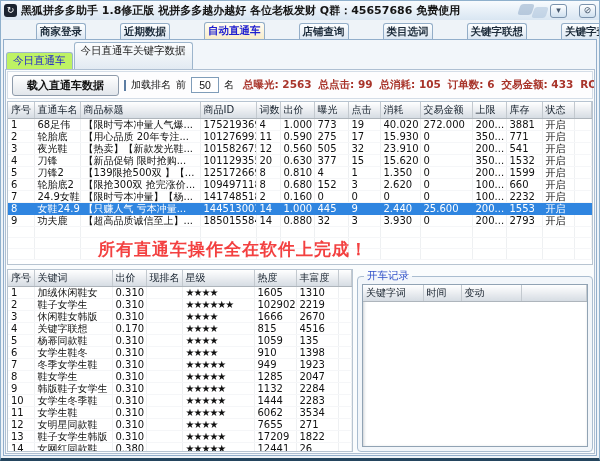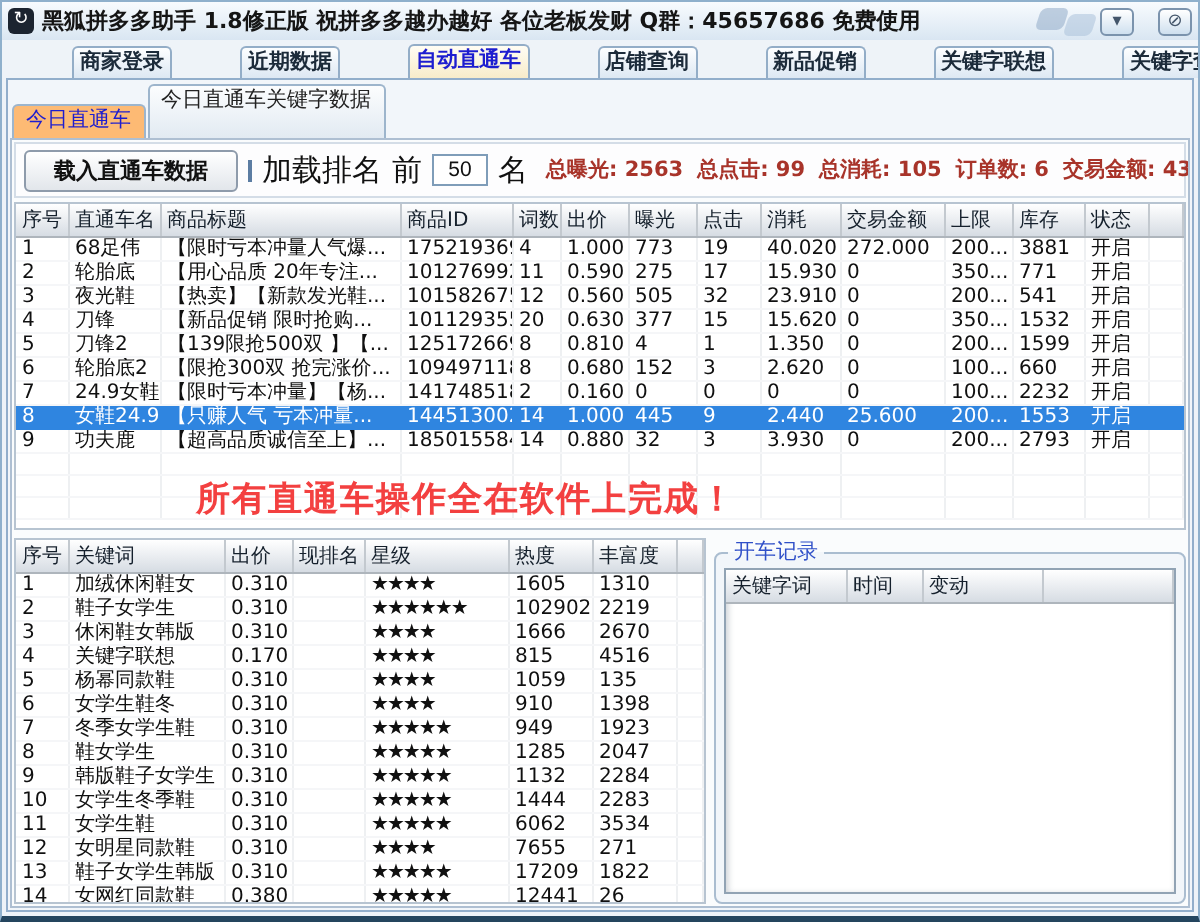--- a/index.html
+++ b/index.html
@@ -65,39 +65,39 @@
     border:1px solid #92aecb; background:#f2f6fa;
     display:flex; flex-direction:column; overflow:hidden;
   }
   .subtabs { flex:0 0 19px; display:flex; align-items:flex-end; gap:1px; padding:2px 0 0 2px; }
   .subtab {
     height:27px; line-height:15px; padding:0 6px;
     font-size:10.5px; color:#222;
     border:1px solid #9db5cc; border-bottom:none; border-radius:3px 3px 0 0;
     background:linear-gradient(#fcfdfe,#e2eaf2); white-space:nowrap;
   }
-  .subtab.active { color:var(--active-tab,#1d1dd0); background:#fdba74; height:17px; }
+  .subtab.active { color:var(--active-tab,#1d1dd0); background:#bef264; height:17px; }
   .subpage {
     flex:1; margin:0 1px 1px 1px; border:1px solid #aebfd2;
     background:#fafcfd; display:flex; flex-direction:column; padding:0; overflow:hidden;
   }
   
   .toolbar {
     flex:0 0 28px; display:flex; align-items:center; gap:5px;
     border:1px solid #d4dde7; background:#fdfdfe; margin:1px; padding:0 4px;
     white-space:nowrap;
   }
   .load-btn {
     height:21px; padding:0 14px;
     border:1px solid #8e9bab; border-radius:3px;
     background:linear-gradient(#ffffff,#e2e6eb);
     font-size:11px; font-weight:bold; color:#111; cursor:default;
   }
   .cb { width:11px; height:11px; border:1px solid #5c7da3; background:#fff; display:inline-block; }
-  .tb-label { font-size:15px; color:#111; }
+  .tb-label { font-size:10px; color:#111; }
   .rank-input {
     width:28px; height:16px; border:1px solid #7f9db9; font-size:10.5px;
     text-align:center; padding:0; color:#111; background:#fff;
   }
   .stats { margin-left:4px; font-size:10.5px; font-weight:bold; color:var(--stats,#a8342a); }
   .stats span { margin-right:7px; }
   
   table { border-collapse:collapse; table-layout:fixed; width:100%; font-size:10px; }
   th {
     background:linear-gradient(#ffffff,#d6dce3);
@@ -146,21 +146,21 @@
     <span style="flex:1"></span>
     <button class="win-btn">▾</button>
     <button class="win-btn close">⊘</button>
   </div>
 
   <div class="tabs" id="main-tabs">
       <span class="tab">商家登录</span>
       <span class="tab">近期数据</span>
       <span class="tab active">自动直通车</span>
       <span class="tab">店铺查询</span>
-      <span class="tab">新品促销</span>
+      <span class="tab">类目选词</span>
       <span class="tab">关键字联想</span>
       <span class="tab">关键字查询</span>
       <span class="tab">类目宝贝排名</span>
       <span class="tab">一键空包</span>
       <span class="tab">一键上架</span>
       <span class="tab">黑狐登录</span>
     </div>
 
   <div class="tabpage">
     <div class="subtabs" id="sub-tabs">

